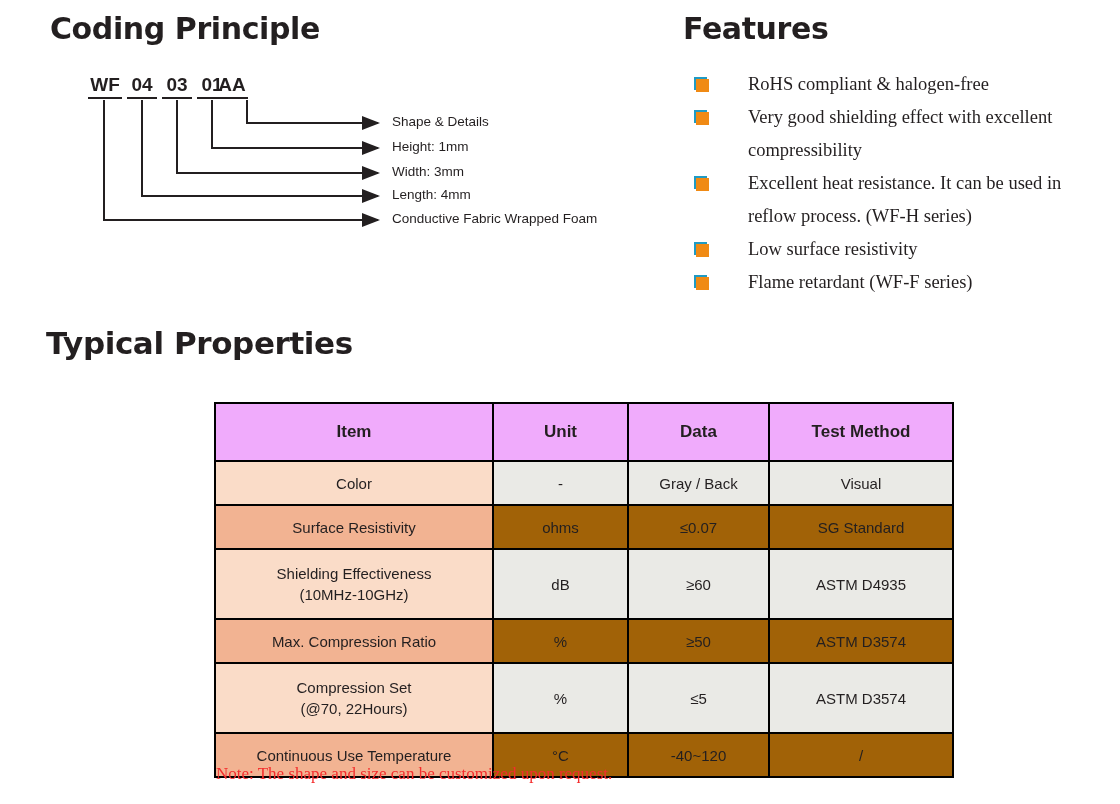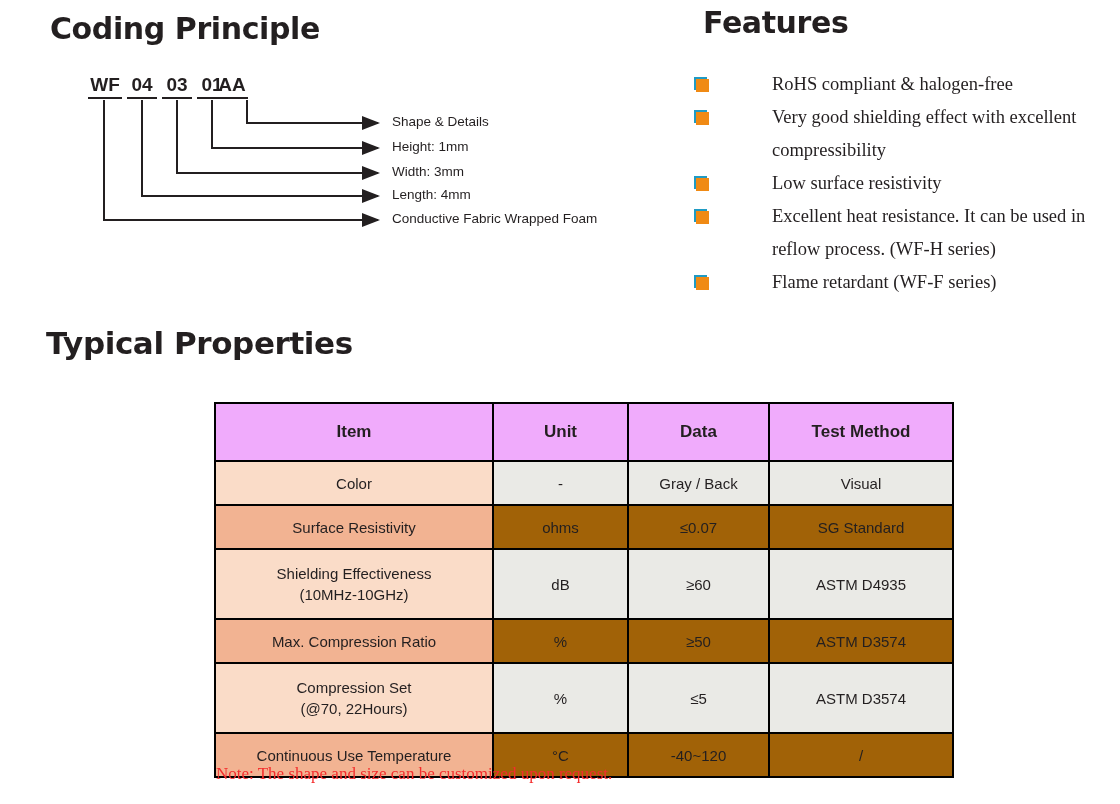--- a/index.html
+++ b/index.html
@@ -21,21 +21,21 @@
     position: absolute;
     font-family: "DejaVu Sans", sans-serif;
     font-weight: bold;
     font-size: 30px;
     letter-spacing: -0.4px;
     color: #231f20;
     white-space: nowrap;
     text-align: right;
   }
   #heading-coding   { left: 50px;  top: 11px; }
-  #heading-features { left: 683px; top: 5px; margin-left: 20px; }
+  #heading-features { left: 683px; top: 11px; }
   #heading-props    { left: 46px;  top: 325px; font-size: 31px; }
 
   
   #coding-diagram {
     position: absolute;
     left: 0; top: 60px;
     width: 680px; height: 185px;
   }
   .code-token {
     position: absolute;
@@ -86,21 +86,20 @@
     position: absolute;
     left: 2px; top: 2px;
     width: 13px; height: 13px;
     background: #f08a14;
   }
   .feature-text {
     font-family: "Liberation Serif", serif;
     font-size: 18.5px;
     line-height: 33px;
     color: #231f20;
-    margin-left: 24px;
   }
 
   
   #props-table {
     position: absolute;
     left: 214px;
     top: 402px;
     width: 706px;
     border-collapse: collapse;
     table-layout: fixed;
@@ -201,28 +200,28 @@
         <span class="back" style="background: rgb(31, 155, 196);"></span>
         <span class="front" style="background: rgb(240, 138, 20);"></span>
       </span>
       <span class="feature-text">Very good shielding effect with excellent compressibility</span>
     </div>
     <div class="feature-row">
       <span class="feature-bullet">
         <span class="back" style="background: rgb(31, 155, 196);"></span>
         <span class="front" style="background: rgb(240, 138, 20);"></span>
       </span>
+      <span class="feature-text">Excellent heat resistance. It can be used in reflow process. (WF-H series)</span>
+    </div>
+    <div class="feature-row">
+      <span class="feature-bullet">
+        <span class="back" style="background: rgb(31, 155, 196);"></span>
+        <span class="front" style="background: rgb(240, 138, 20);"></span>
+      </span>
       <span class="feature-text">Low surface resistivity</span>
-    </div>
-    <div class="feature-row">
-      <span class="feature-bullet">
-        <span class="back" style="background: rgb(31, 155, 196);"></span>
-        <span class="front" style="background: rgb(240, 138, 20);"></span>
-      </span>
-      <span class="feature-text">Excellent heat resistance. It can be used in reflow process. (WF-H series)</span>
     </div>
     <div class="feature-row">
       <span class="feature-bullet">
         <span class="back" style="background: rgb(31, 155, 196);"></span>
         <span class="front" style="background: rgb(240, 138, 20);"></span>
       </span>
       <span class="feature-text">Flame retardant (WF-F series)</span>
     </div>
   </div>
 

